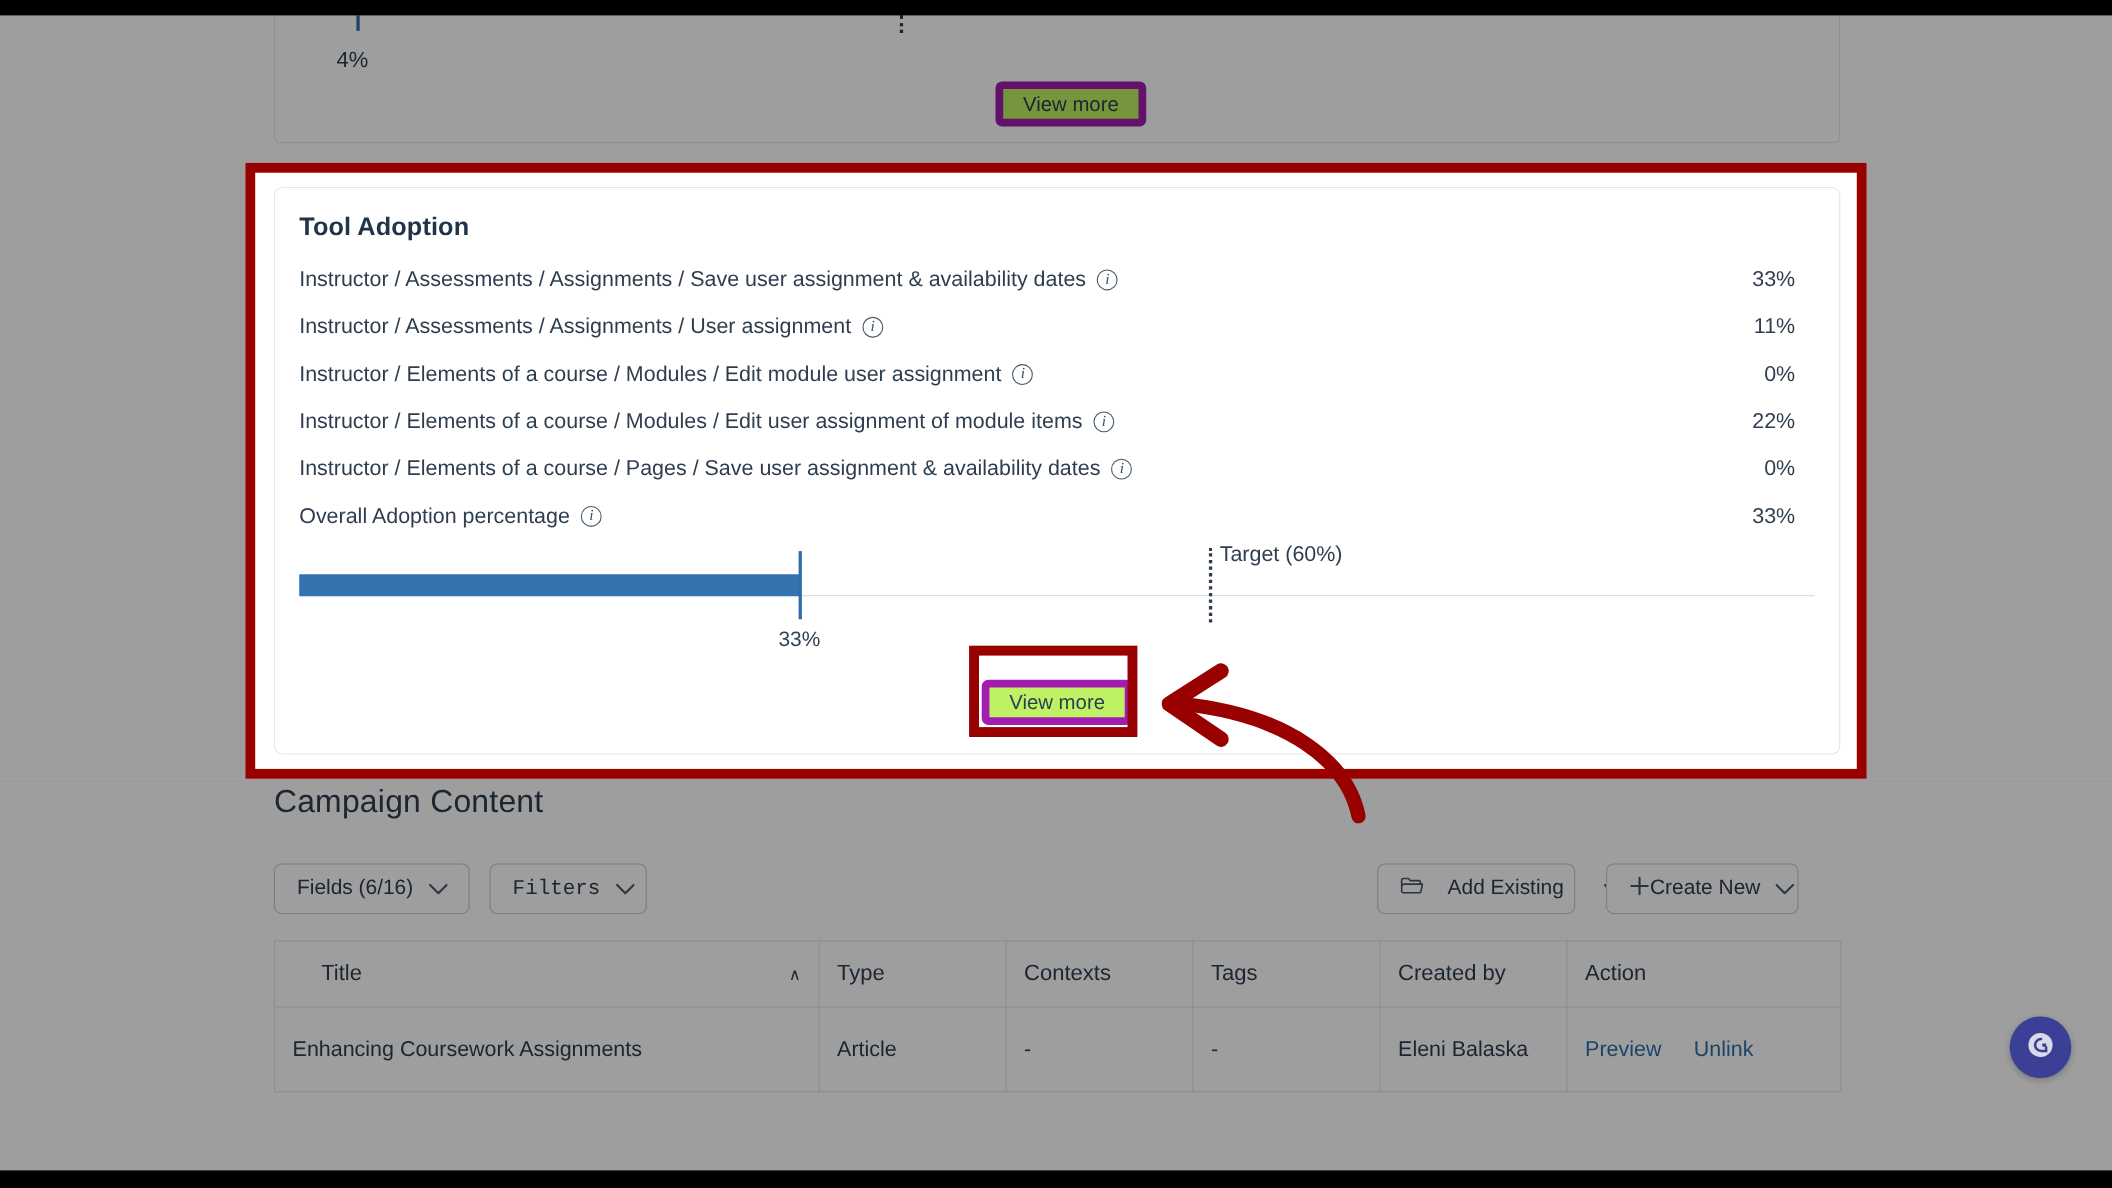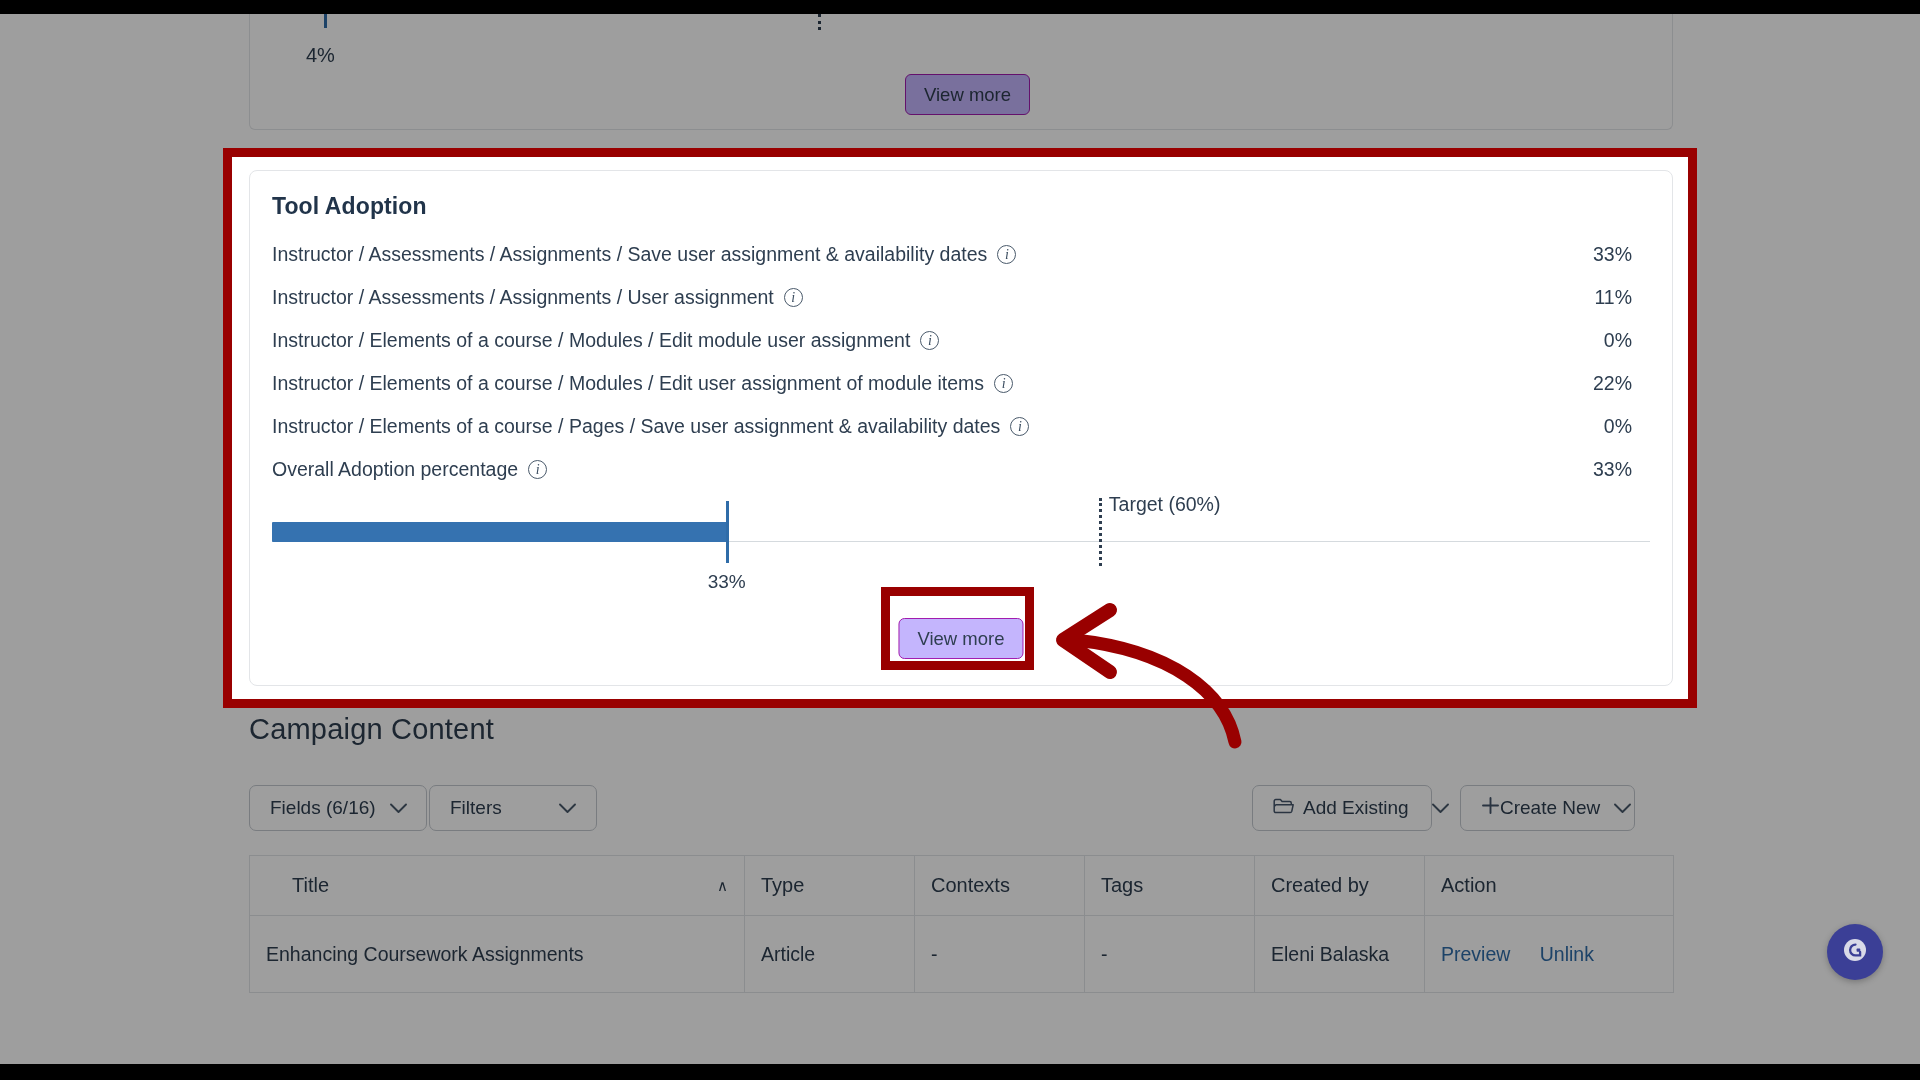--- a/index.html
+++ b/index.html
@@ -115,21 +115,21 @@
   }
   .target-text {
     position: absolute; top: 0px;
     font-size: 19.5px; color: #2e3e50; white-space: nowrap;
   }
 
   
   .btn-viewmore {
     display: inline-flex; align-items: center; justify-content: center;
     min-width: 108px; height: 41px; padding: 0 18px;
-    background: #c4b5fd; border: 1px solid #a21caf; border-radius: 6px;
+    background: #bef264; border: 7px solid #a21caf; border-radius: 6px;
     font-size: 18.5px; color: #2e3e50; cursor: pointer;
   }
   .adoption-viewmore {
     position: absolute; left: 50%; transform: translateX(-50%); top: 447px;
     z-index: 46;
   }
 
   
   .redbox-small {
     position: absolute; left: 881px; top: 587px; width: 153px; height: 83px;
@@ -151,30 +151,30 @@
   .toolbar { position: absolute; left: 249px; top: 785px; width: 1424px; height: 48px; }
   .ctl {
     position: absolute; display: inline-flex; align-items: center;
     height: 46px; background: #ffffff;
     border: 1px solid #c4c9cf; border-radius: 7px;
     font-size: 19px; color: #2e3e50; cursor: pointer;
     padding: 0 20px; white-space: nowrap;
   }
   .ctl .chev { margin-left: auto; padding-left: 14px; display: inline-flex; }
   .fields-ctl  { left: 0;   width: 178px; }
-  .filters-ctl { left: 180px; width: 168px; }
+  .filters-ctl { left: 196px; width: 143px; font-family: Liberation Mono, monospace; }
   .search-ctl  { left: 773px; width: 205px; }
   .search-ctl input {
     border: none; outline: none; background: transparent;
     font-family: "Liberation Sans", sans-serif;
     font-size: 18px; font-style: italic; color: #2e3e50;
     width: 135px;
   }
   .search-ctl input::placeholder { color: #5a6876; font-style: italic; opacity: 1; }
-  .addexisting-ctl { left: 1003px; width: 180px; gap: 9px; }
+  .addexisting-ctl { left: 1003px; width: 180px; gap: 22px; }
   .createnew-ctl   { left: 1211px; width: 175px; }
 
   
   .table {
     position: absolute; left: 249px; top: 855px; width: 1424px;
     border-collapse: collapse; table-layout: fixed;
   }
   .table th, .table td {
     border: 1px solid #e1e4e7; text-align: left; vertical-align: middle;
     padding: 0 16px; color: #2e3e50; font-weight: normal;

